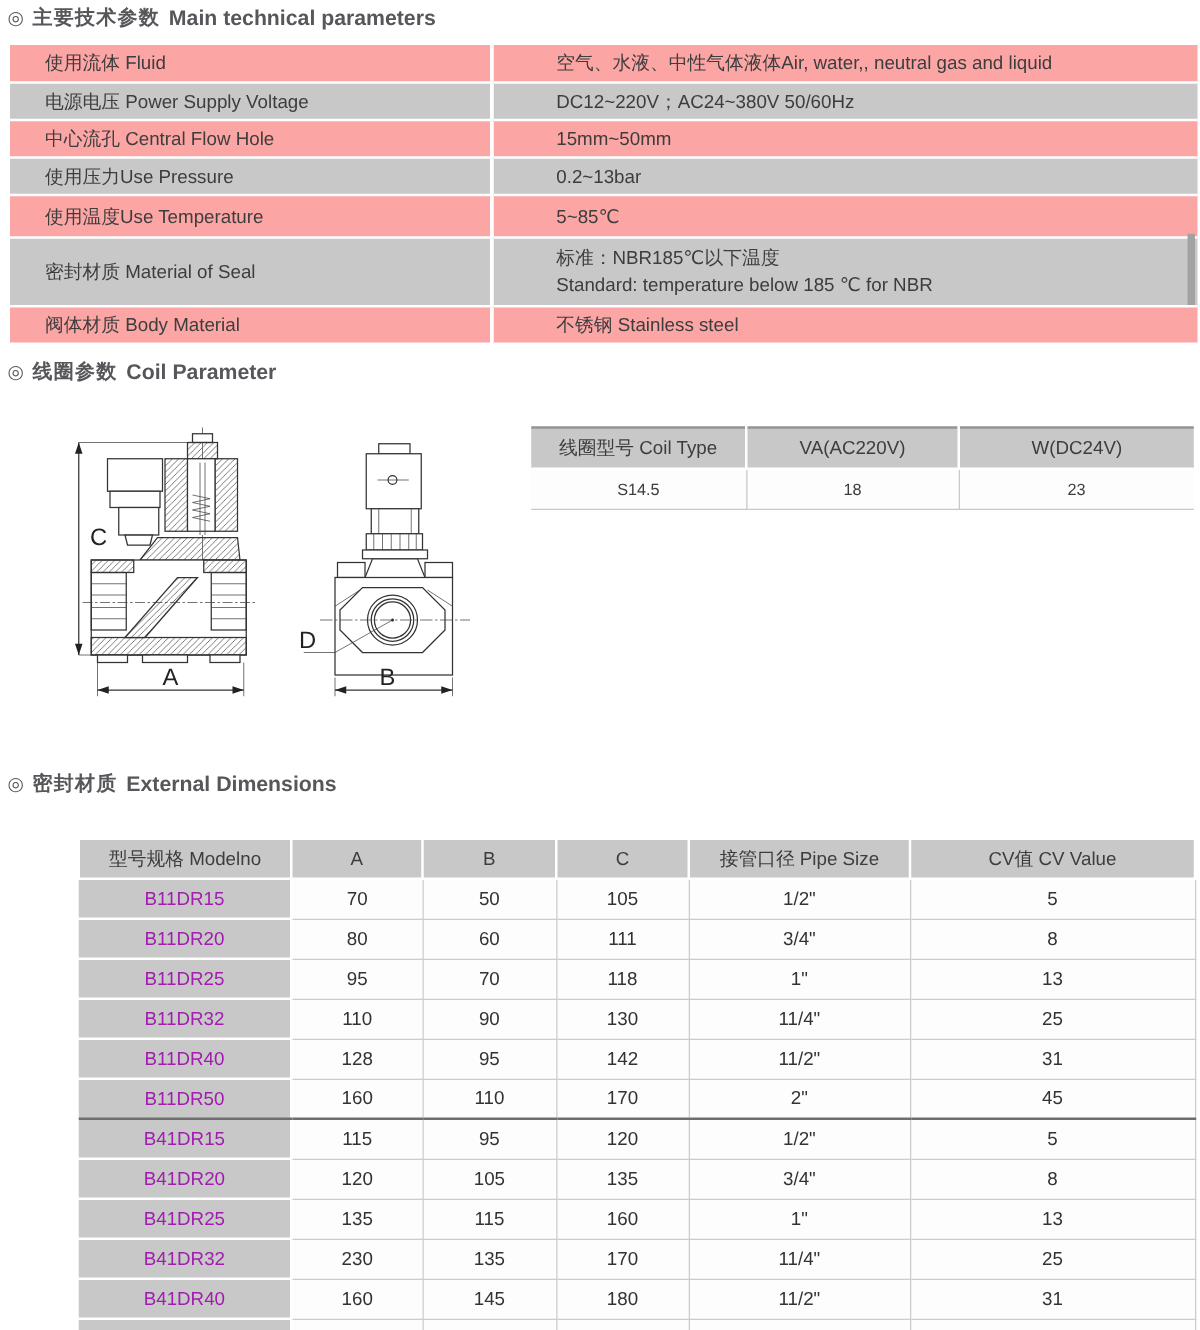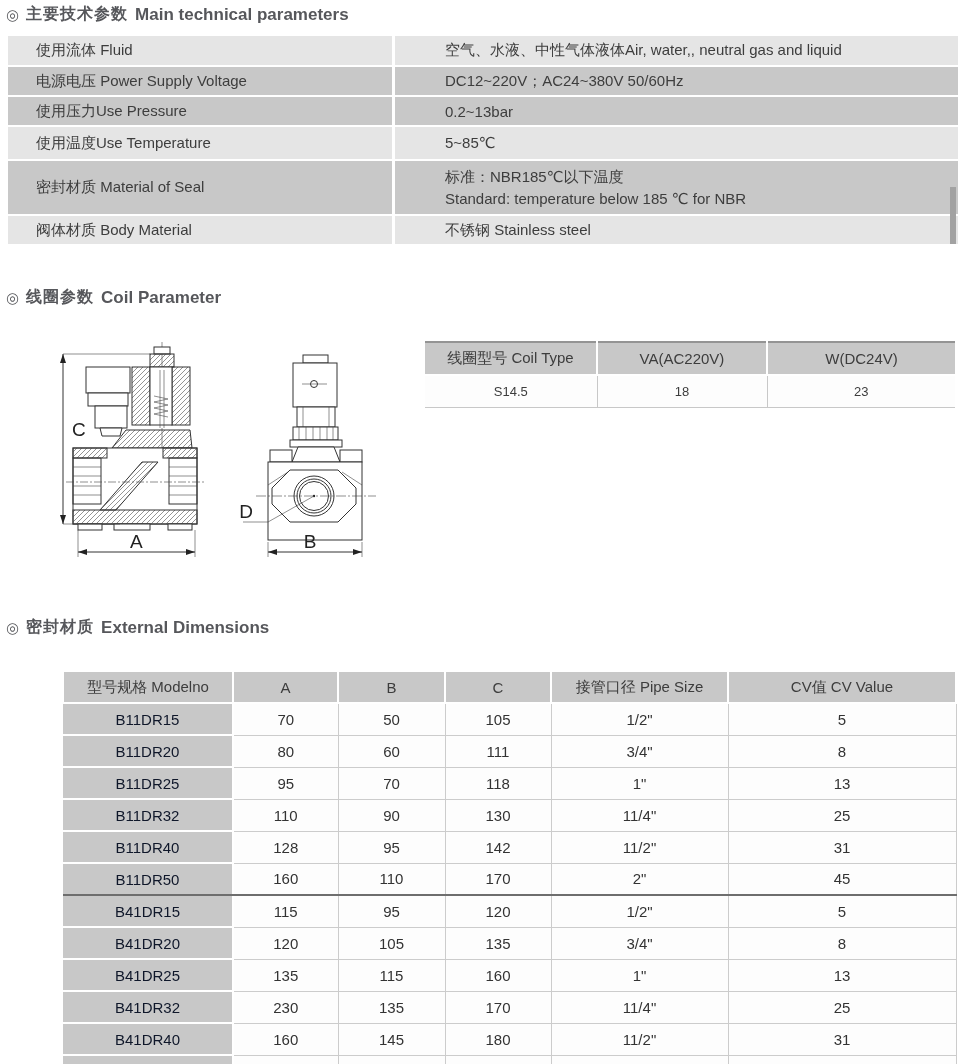--- a/index.html
+++ b/index.html
@@ -12,35 +12,35 @@
   .sec-title .zh{font-size:16px;font-weight:bold;letter-spacing:1px;}
   .sec-title .en{font-size:17px;font-weight:bold;}
 
   
   table{border-collapse:collapse;table-layout:fixed;}
   .params{position:absolute;left:8px;top:36px;width:950px;font-size:15px;}
   .params td{vertical-align:middle;}
   .params td.lbl{width:355px;padding-left:28px;border-right:3px solid #fff;border-bottom:2px solid #fff;}
   .params td.val{padding-left:50px;border-bottom:2px solid #fff;}
   .params tr.g td{background:#c8c8c8;}
-  .params tr.w td{background:#e5e5e5;}
+  .params tr.w td{background:#fca5a5;}
   .params .two-line div{line-height:1.45;}
 
   
   .coil-table{position:absolute;left:425px;top:341px;width:530px;font-size:15px;border-top:2px solid #949494;border-bottom:1px solid #c0c0c0;}
   .coil-table th{background:#c8c8c8;font-weight:normal;height:29px;border:2px solid #fff;border-top:none;margin-top:21px;}
   .coil-table td{background:#fdfdfd;text-align:center;height:29px;font-size:13px;border:1px solid #c8c8c8;}
   .coil-table th:first-child,.coil-table td:first-child{border-left:none;}
   .coil-table th:last-child,.coil-table td:last-child{border-right:none;}
 
   
   .dims{position:absolute;left:62px;top:670px;width:893px;font-size:15px;}
   .dims th{background:#c8c8c8;font-weight:normal;height:28px;border:2px solid #fff;text-align:center;}
   .dims td{height:28px;text-align:center;color:#333;}
-  .dims td.model{background:#c8c8c8;border-right:2px solid #fff;border-bottom:2px solid #fff;color:#0f172a;}
+  .dims td.model{background:#c8c8c8;border-right:2px solid #fff;border-bottom:2px solid #fff;color:#a21caf;}
   .dims td.data{background:#fdfdfd;border:1px solid #cccccc;}
   .dims tr.group-sep td{border-bottom:2px solid #6e6e6e;}
 
   
   #drawing{position:absolute;left:50px;top:340px;}
   #drawing .ln{stroke:#333;stroke-width:1;fill:none;}
   #drawing .thin{stroke:#444;stroke-width:0.6;fill:none;}
   #drawing .fillw{fill:#fff;stroke:#333;stroke-width:1;}
   #drawing .hatched{fill:url(#hatch);stroke:#333;stroke-width:1;}
   #drawing text{font-family:"Liberation Sans","DejaVu Sans",sans-serif;font-size:19px;fill:#222;}
@@ -60,20 +60,24 @@
 
   <table class="params">
     <tbody>
         <tr class="w" style="height:30px;">
       <td class="lbl">使用流体 Fluid</td>
       <td class="val">空气、水液、中性气体液体Air, water,, neutral gas and liquid</td>
     </tr>
     <tr class="g" style="height:30px;">
       <td class="lbl">电源电压 Power Supply Voltage</td>
       <td class="val">DC12~220V；AC24~380V 50/60Hz</td>
+    </tr>
+    <tr class="w" style="height:30px;">
+      <td class="lbl">中心流孔 Central Flow Hole</td>
+      <td class="val">15mm~50mm</td>
     </tr>
     <tr class="g" style="height:30px;">
       <td class="lbl">使用压力Use Pressure</td>
       <td class="val">0.2~13bar</td>
     </tr>
     <tr class="w" style="height:34px;">
       <td class="lbl">使用温度Use Temperature</td>
       <td class="val">5~85℃</td>
     </tr>
     <tr class="g" style="height:55px;">

